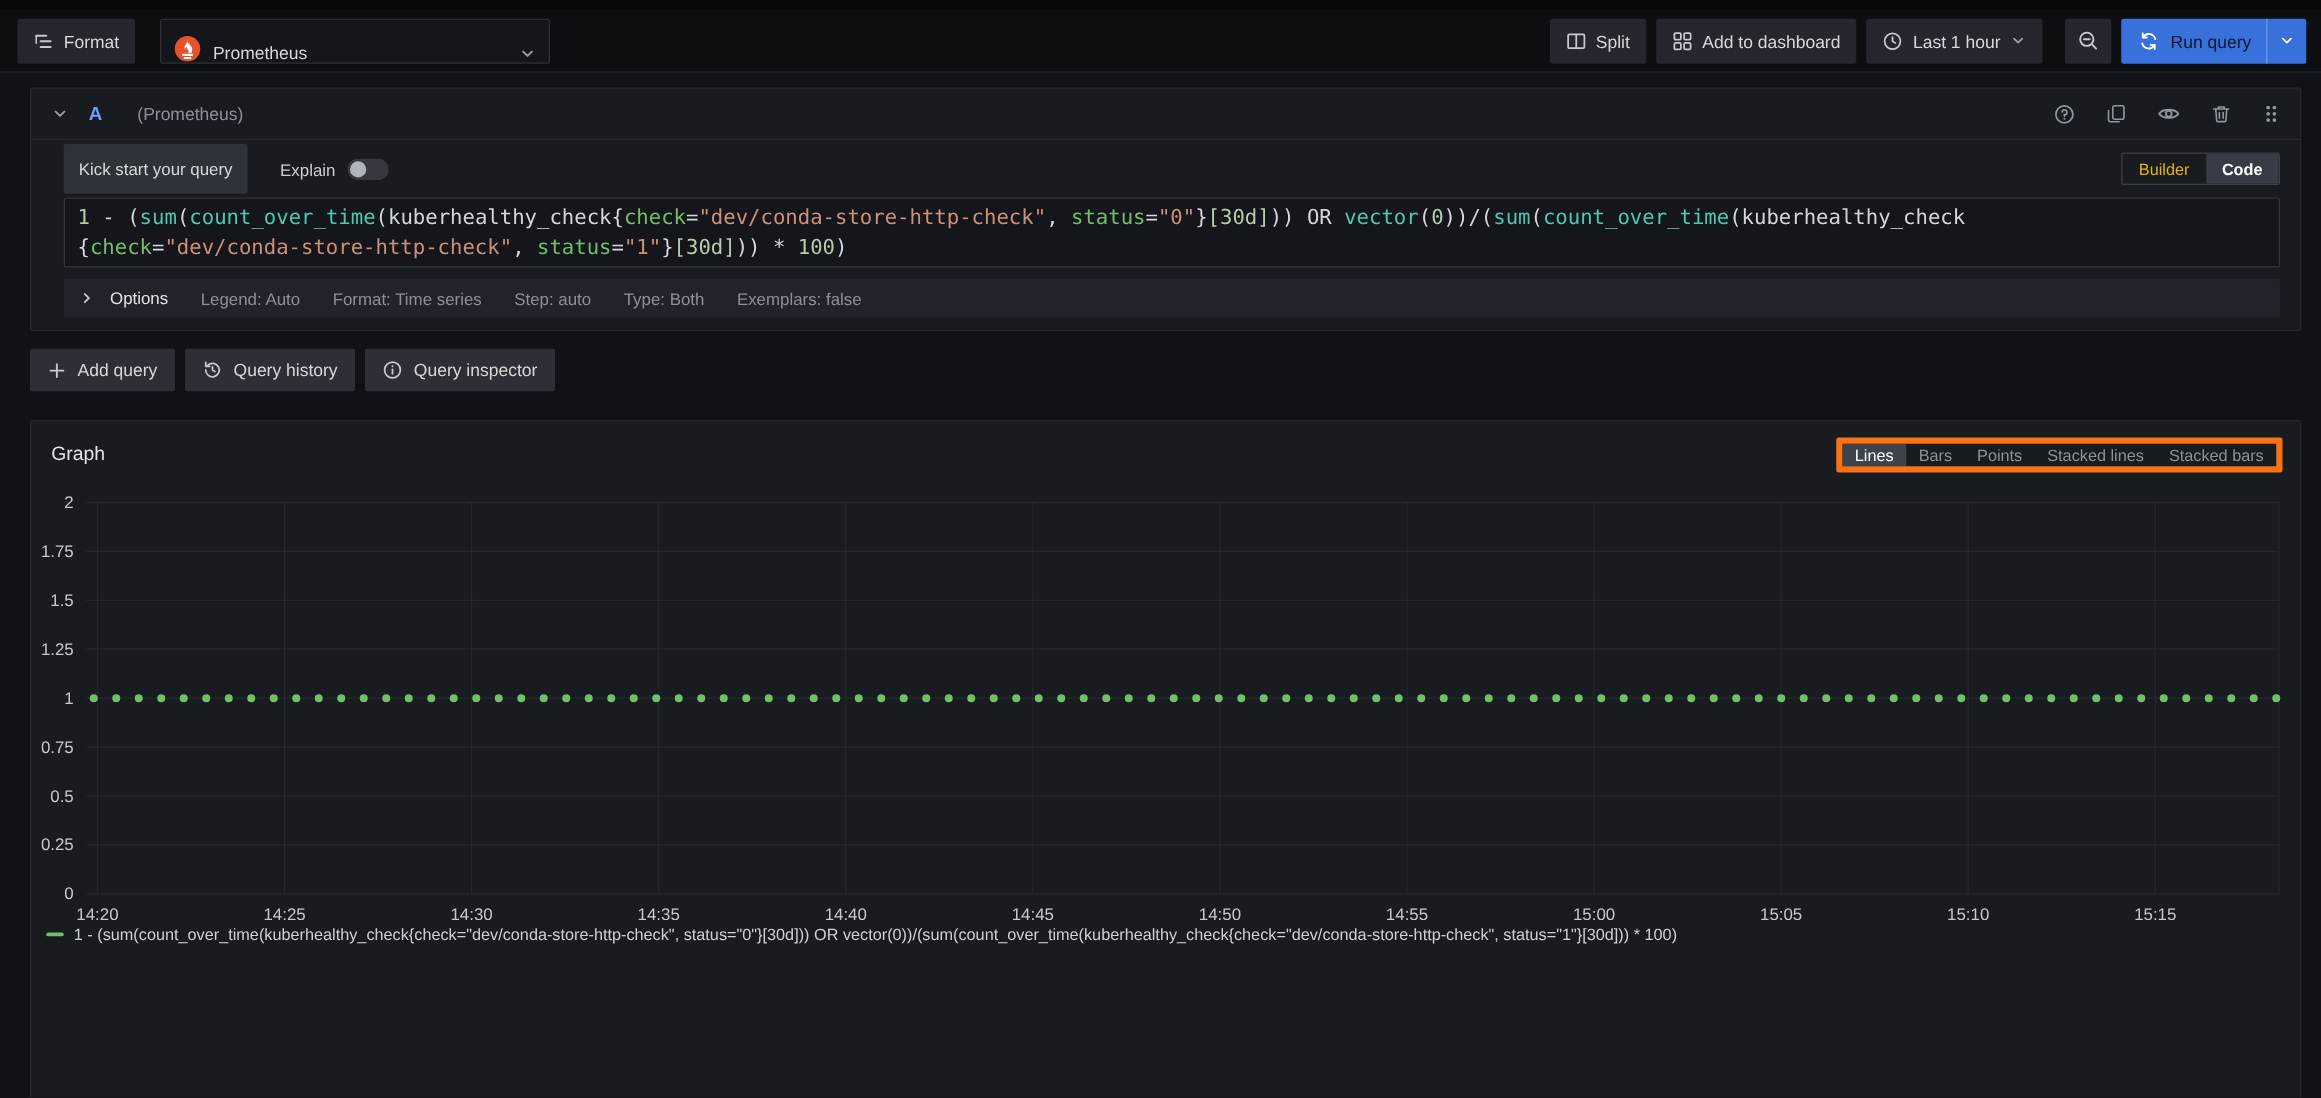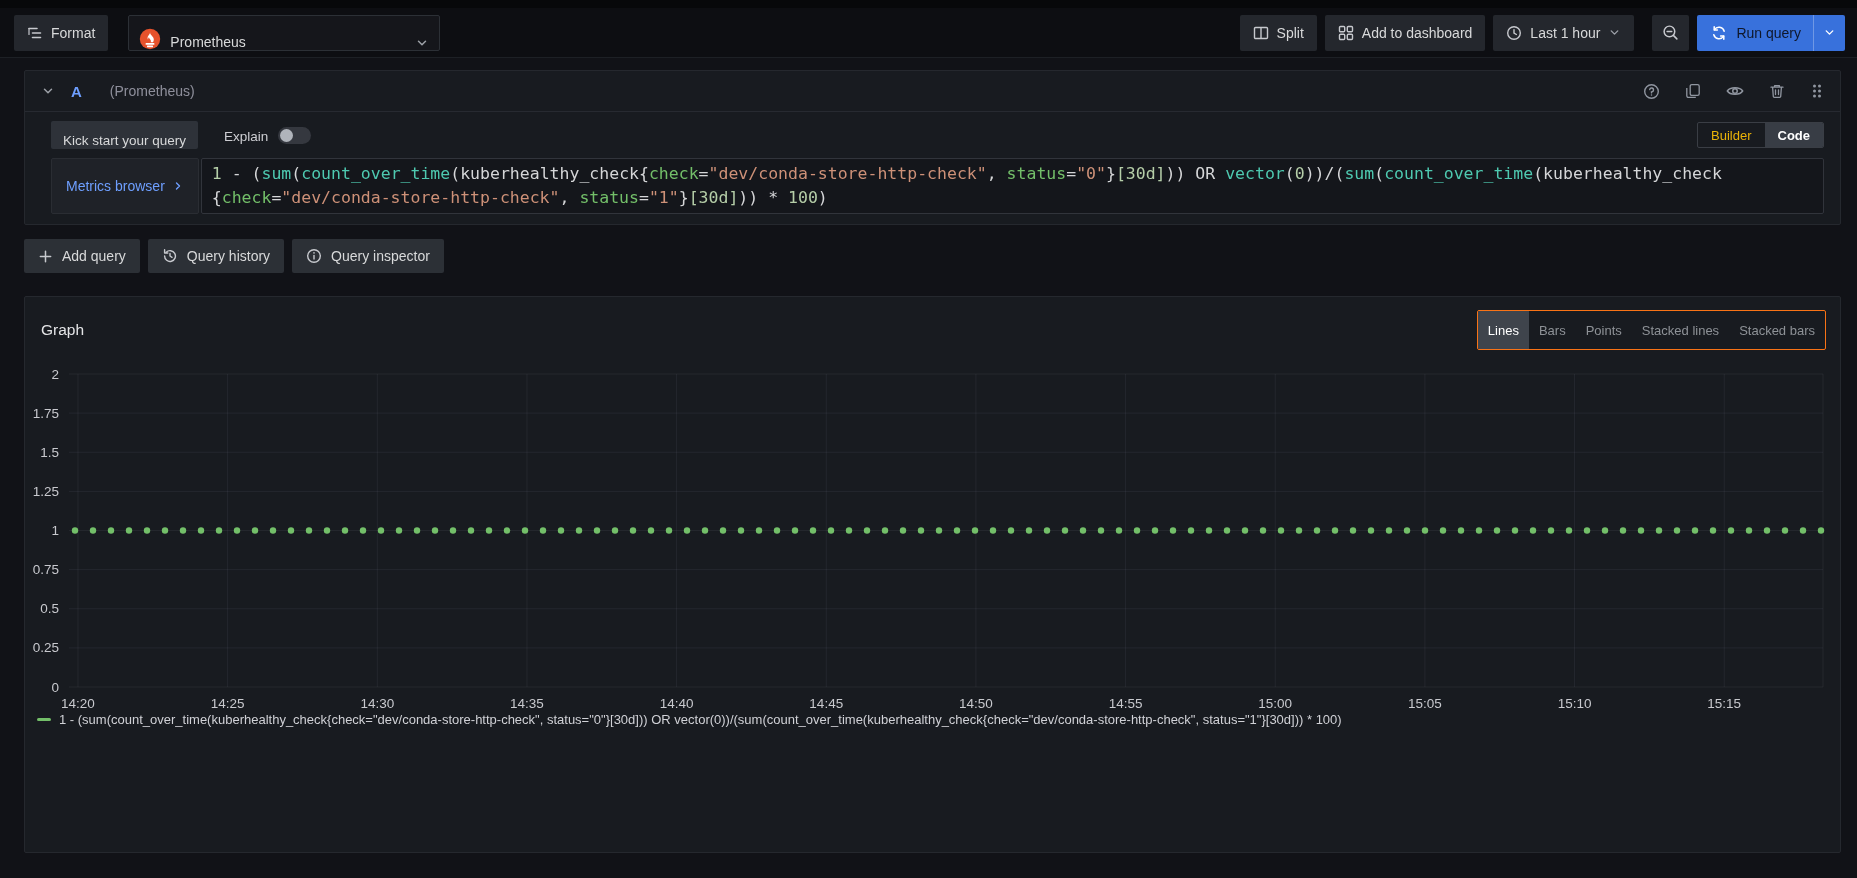--- a/index.html
+++ b/index.html
@@ -35,21 +35,21 @@
   .panel{margin:12px 16px 0 24px;background:var(--panel-bg);border:1px solid var(--panel-border);border-radius:2px}
   .qp-header{height:41px;display:flex;align-items:center;padding:0 16px;
     border-bottom:1px solid rgba(204,204,220,.09)}
   .qp-header .chev{color:#9da1a8}
   .ref-id{color:var(--link-blue,#6e9fff);font-weight:600;font-size:15px;margin-left:16px}
   .ds-hint{color:var(--muted);margin-left:28px;font-size:14px}
   .qp-icons{margin-left:auto;display:flex;align-items:center;gap:25px;color:#9096a0}
   .qp-icons .icon{cursor:pointer}
   .qp-body{padding:9px 16px 10px 26px}
   .row1{display:flex;align-items:center;height:28px}
-  .kick-btn{height:28px;padding:12px 12px;background:var(--btn2-bg);border:none;border-radius:2px;
+  .kick-btn{height:40px;padding:12px 12px;background:var(--btn2-bg);border:none;border-radius:2px;
     color:var(--text);font-size:13.5px;cursor:pointer}
   .explain{display:flex;align-items:flex-end;gap:10px;margin-left:26px;color:#cdced2;font-size:13.5px}
   .toggle{width:33px;height:17px;border-radius:9px;background:#35383f;position:relative;cursor:pointer}
   .toggle .knob{position:absolute;left:2px;top:2px;width:13px;height:13px;border-radius:50%;background:#b0b4bb}
   .seg{margin-left:auto;display:flex;border:1px solid #3a3e45;border-radius:2px;overflow:hidden;height:26px}
   .seg .seg-item{display:flex;align-items:center;padding:0 13px;font-size:13px;color:#eab308;
     background:transparent;border:none;cursor:pointer}
   .seg .seg-item.active{background:#383d45;color:#fff;font-weight:600}
   .row2{display:flex;margin-top:9px;gap:2px}
   .mb-btn{display:flex;align-items:center;gap:7px;padding:0 14px;background:#1f2228;
@@ -72,21 +72,21 @@
   
   .actions{display:flex;gap:8px;margin:14px 16px 0 24px}
   .act-btn{display:flex;align-items:center;gap:9px;height:34px;padding:0 14px;border-radius:2px;
     background:#2c3036;border:none;color:var(--text);font-size:14px;cursor:pointer}
   .act-btn .icon{color:#c7c9ce}
 
   
   .graph-panel{margin:23px 16px 0 24px;height:557px;display:flex;flex-direction:column}
   .gp-header{display:flex;align-items:center;padding:13px 14px 6px 16px}
   .gp-title{font-size:15.5px;color:#e3e4e6}
-  .mode-group{margin-left:auto;display:flex;border:1px solid #f97316;border-radius:2px;overflow:hidden;height:40px}
+  .mode-group{margin-left:auto;display:flex;border:5px solid #f97316;border-radius:2px;overflow:hidden;height:28px}
   .mode-btn{border:none;background:transparent;color:#8e9297;font-size:13px;padding:0 10px;cursor:pointer}
   .mode-btn.active{background:#3f444c;color:#fff}
   .chart-wrap{padding:0 8px}
   .legend{display:flex;align-items:center;gap:8px;margin:4px 0 0 12px}
   .legend-swatch{width:14px;height:3px;border-radius:2px;background:var(--series-green,#73bf69);flex:none}
   .legend-label{font-size:13px;color:#d0d1d6;white-space:nowrap;cursor:pointer}
   .chart-svg text{font-family:"Liberation Sans","DejaVu Sans",sans-serif}
 </style>
 </head>
 <body>
@@ -247,36 +247,37 @@
             <span class="knob"></span>
           </span>
       </div>
       <div class="seg">
         <button class="seg-item">Builder</button>
         <button class="seg-item active">Code</button>
       </div>
     </div>
 
     <div class="row2">
-      <button class="mb-btn">
-        <span>Metrics browser</span>
-        <span class="icon">
-          <svg width="12" height="12" viewBox="0 0 16 16" fill="none" stroke="currentColor" stroke-width="1.8" stroke-linecap="round" stroke-linejoin="round">
-              <path d="M6 4l4 4-4 4"></path>
-            </svg>
-        </span>
-      </button>
       <div class="code-box">
         <div>
             <div class="code-line"><span class="tk-num">1</span><span class="tk-plain"> - (</span><span class="tk-func">sum</span><span class="tk-plain">(</span><span class="tk-func">count_over_time</span><span class="tk-plain">(kuberhealthy_check{</span><span class="tk-label">check</span><span class="tk-plain">=</span><span class="tk-str">"dev/conda-store-http-check"</span><span class="tk-plain">, </span><span class="tk-label">status</span><span class="tk-plain">=</span><span class="tk-str">"0"</span><span class="tk-plain">}</span><span class="tk-num">[30d]</span><span class="tk-plain">)) OR </span><span class="tk-func">vector</span><span class="tk-plain">(</span><span class="tk-num">0</span><span class="tk-plain">))/(</span><span class="tk-func">sum</span><span class="tk-plain">(</span><span class="tk-func">count_over_time</span><span class="tk-plain">(kuberhealthy_check</span></div>
             <div class="code-line"><span class="tk-plain">{</span><span class="tk-label">check</span><span class="tk-plain">=</span><span class="tk-str">"dev/conda-store-http-check"</span><span class="tk-plain">, </span><span class="tk-label">status</span><span class="tk-plain">=</span><span class="tk-str">"1"</span><span class="tk-plain">}</span><span class="tk-num">[30d]</span><span class="tk-plain">)) * </span><span class="tk-num">100</span><span class="tk-plain">)</span></div>
           </div>
       </div>
     </div>
 
+    <div class="options-row">
+      <span class="icon chev">
+        <svg width="13" height="13" viewBox="0 0 16 16" fill="none" stroke="currentColor" stroke-width="1.8" stroke-linecap="round" stroke-linejoin="round">
+            <path d="M6 4l4 4-4 4"></path>
+          </svg>
+      </span>
+      <span class="options-title">Options</span>
+      <span><span class="opt-item">Legend: Auto</span><span class="opt-item">Format: Time series</span><span class="opt-item">Step: auto</span><span class="opt-item">Type: Both</span><span class="opt-item">Exemplars: false</span></span>
+    </div>
   </div>
 </section>
 
 <div class="actions">
   <button class="act-btn">
     <span class="icon">
       <svg width="15" height="15" viewBox="0 0 16 16" fill="none" stroke="currentColor" stroke-width="1.6" stroke-linecap="round">
           <path d="M8 2.5v11M2.5 8h11"></path>
         </svg>
     </span>

